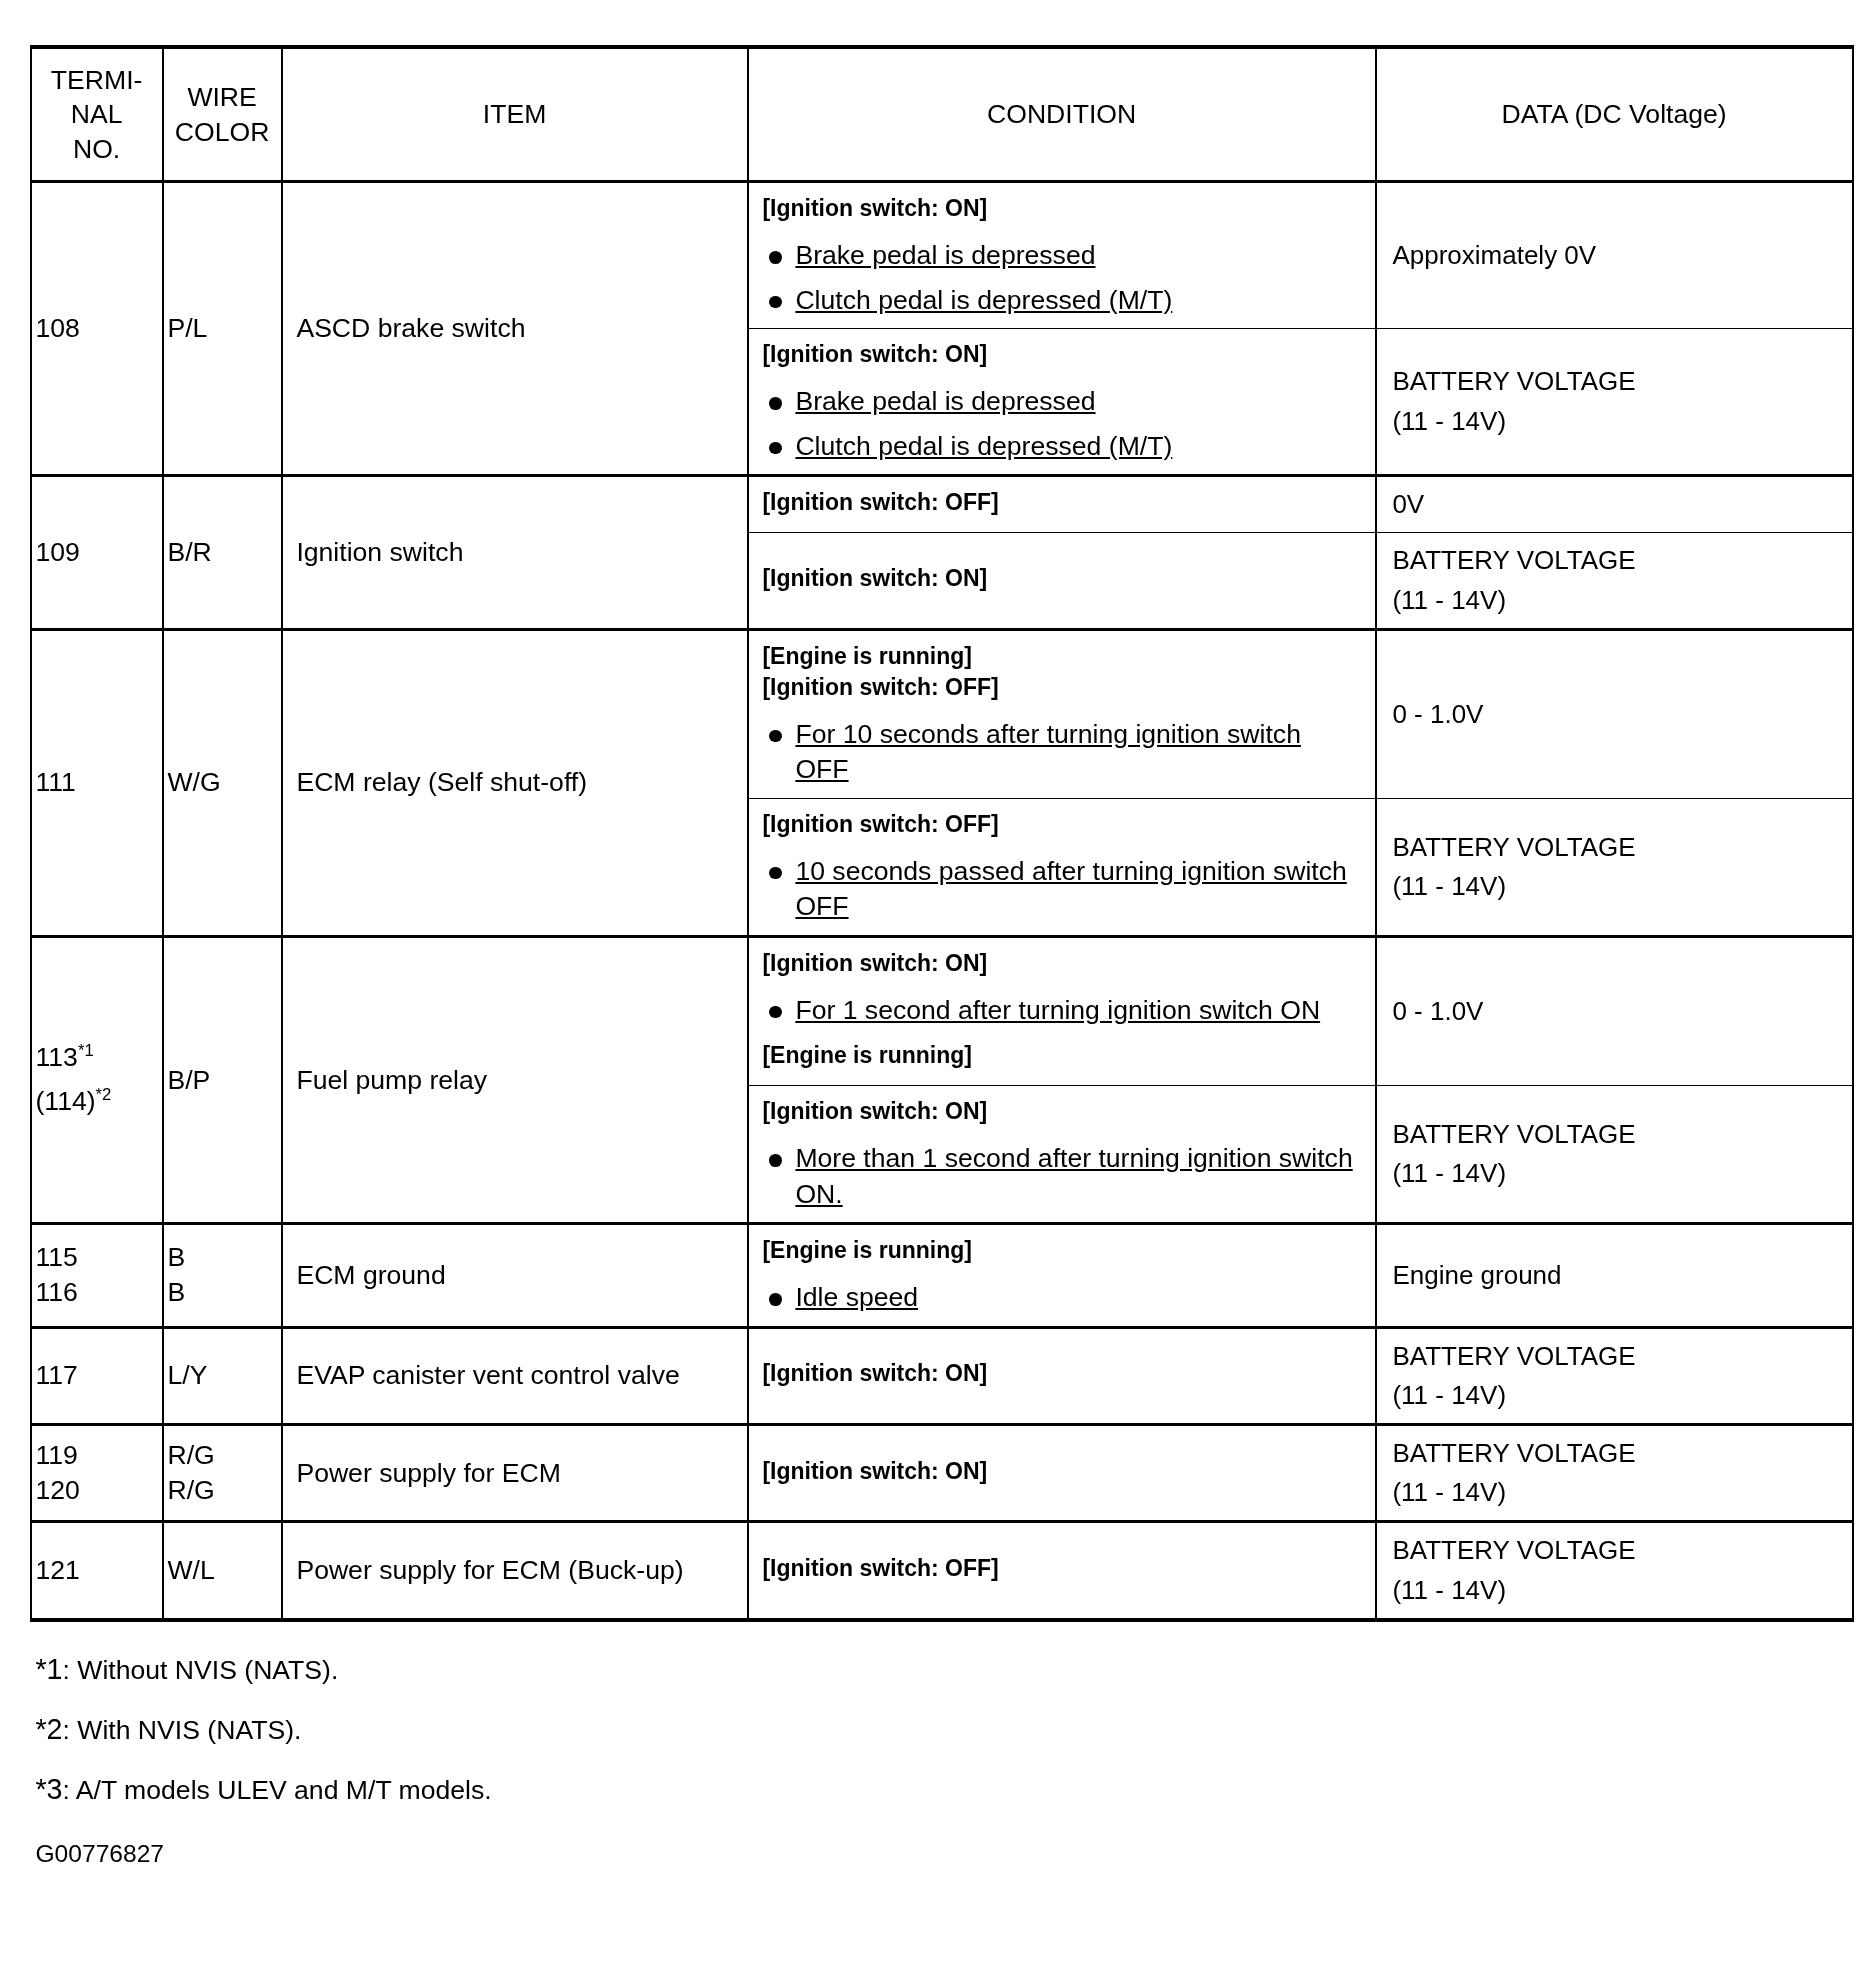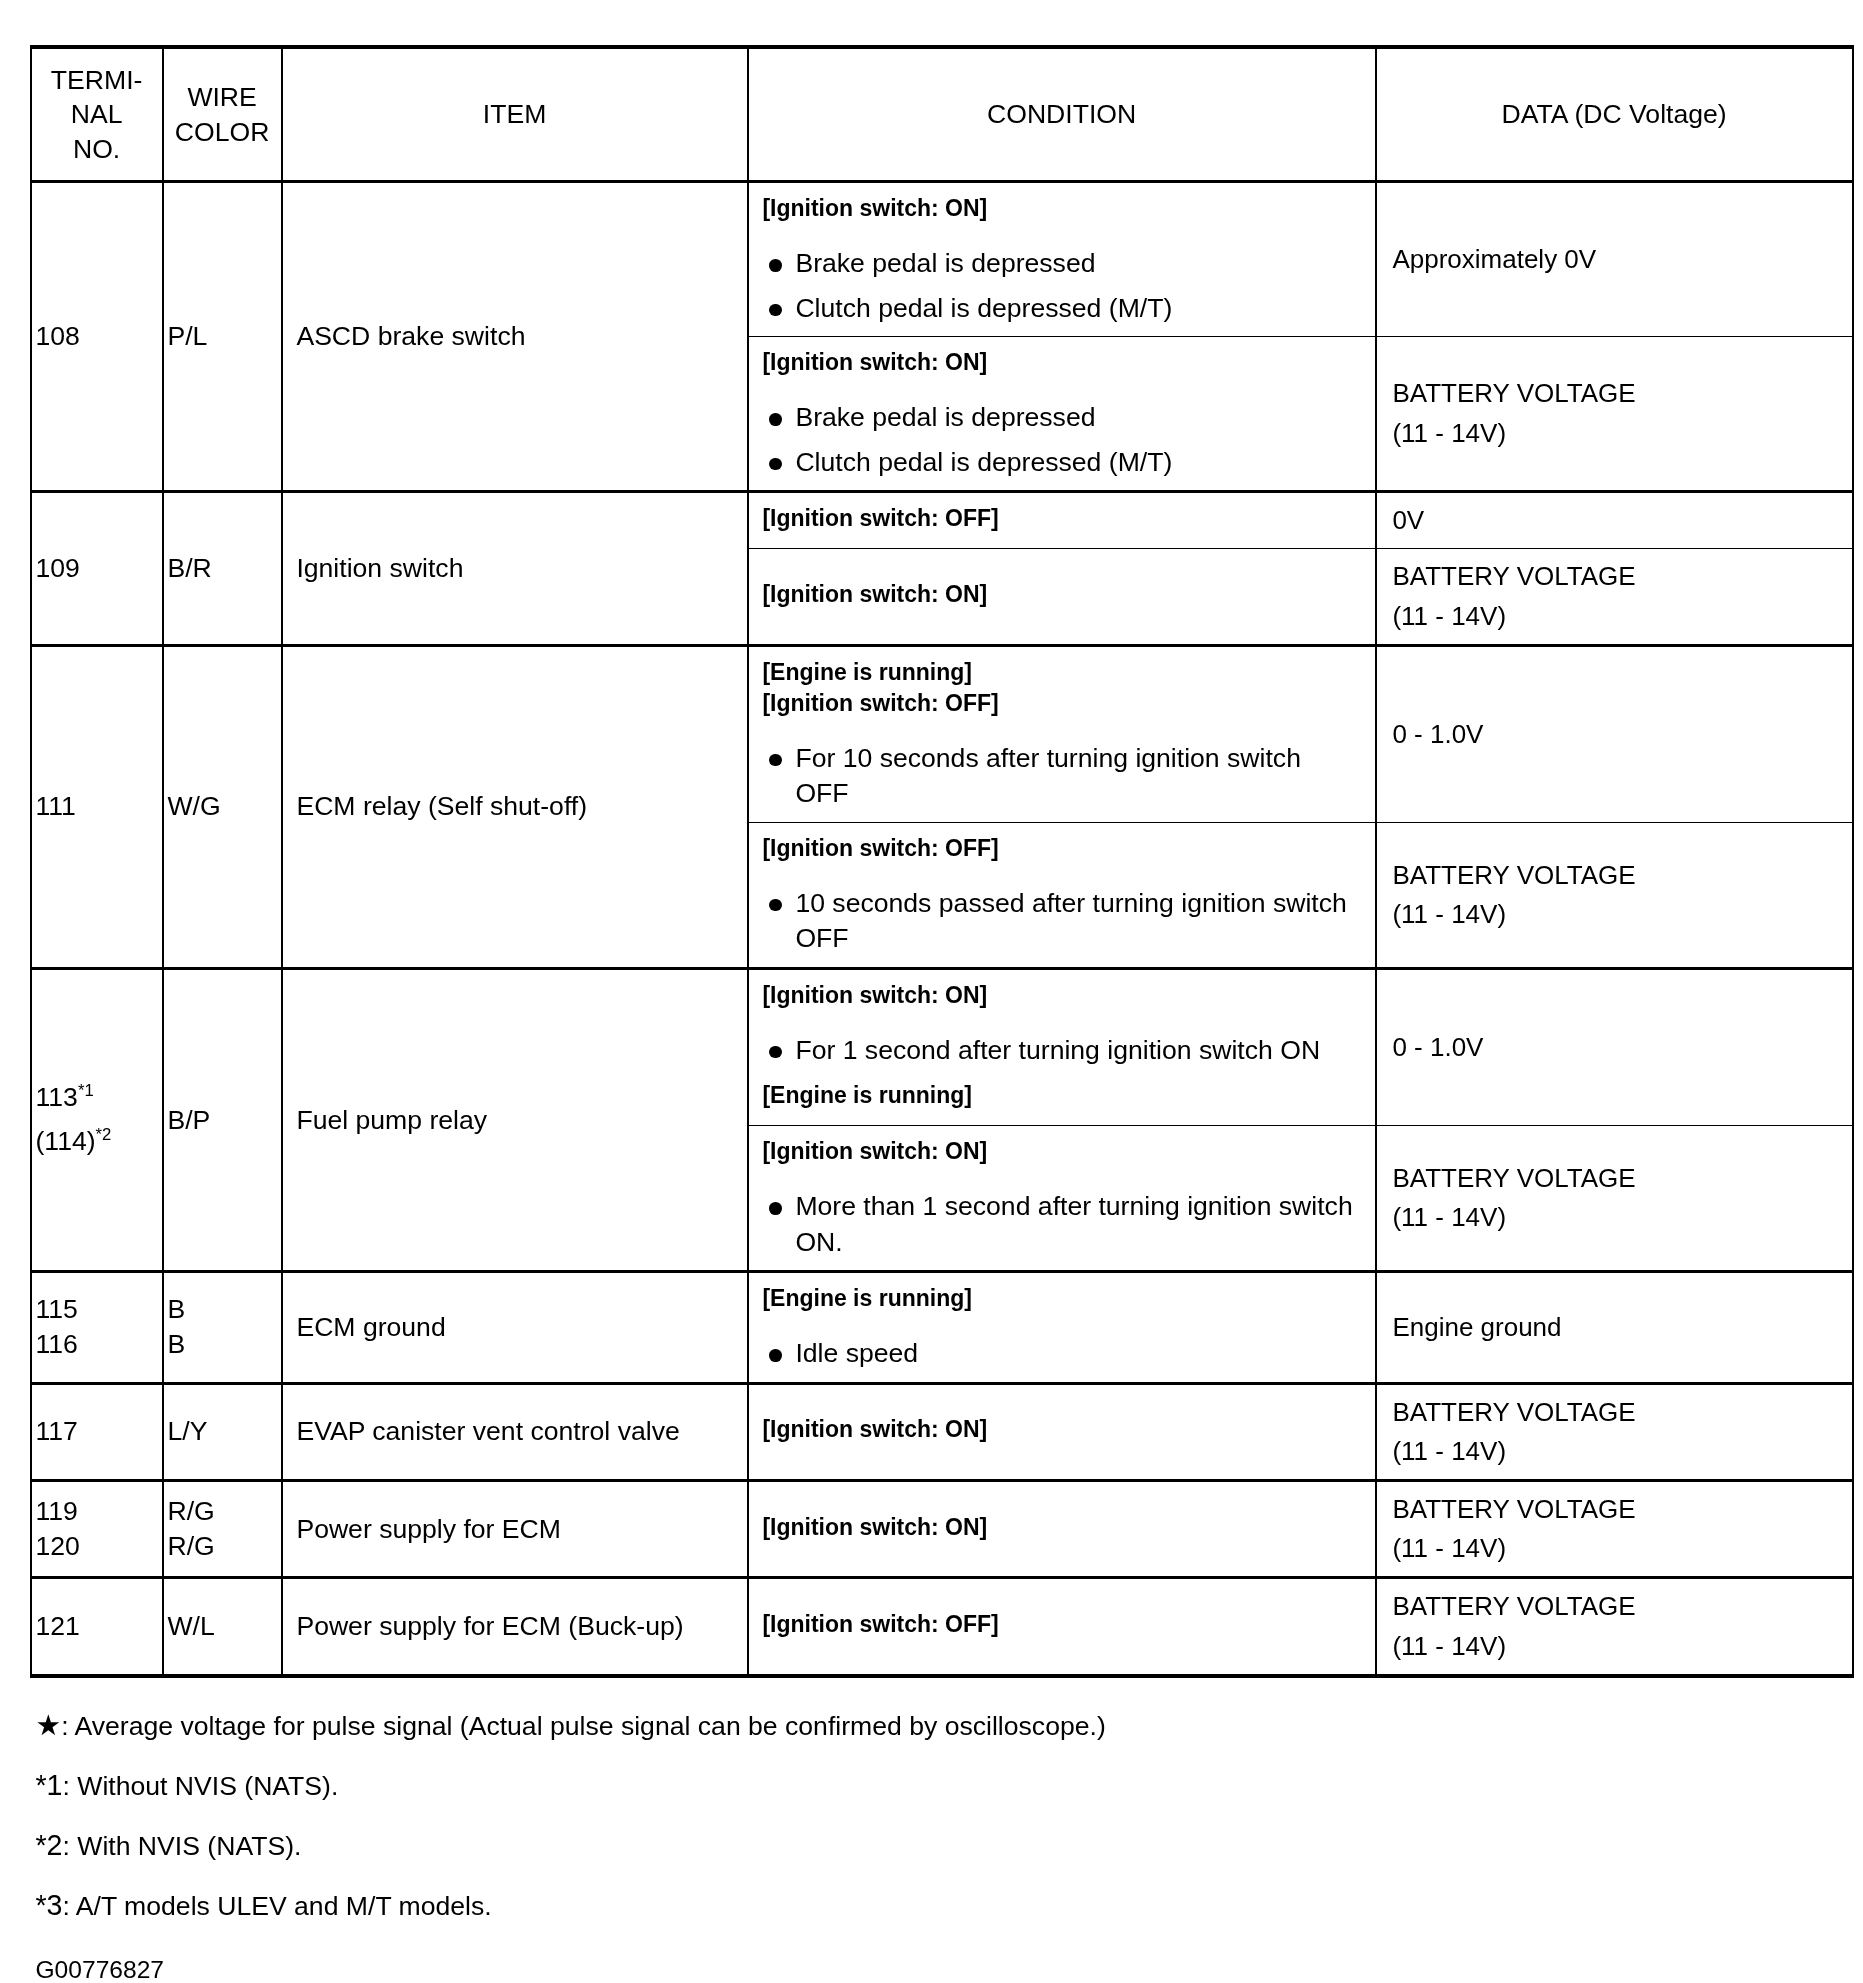--- a/index.html
+++ b/index.html
@@ -83,22 +83,23 @@
 
   .cond-head {
     font-weight: bold;
     font-size: 23px;
     line-height: 1.35;
     margin: 0 0 3.9px 0;
   }
   .cond-head.tight { margin-bottom: 0; }
   ul.bullets {
     list-style: none;
-    margin: 22px 0 0 0;
+    margin: 14px 0 0 0;
     padding: 0;
+    text-decoration: underline;
   }
   ul.bullets li {
     position: relative;
     padding-left: 33px;
     margin: 8.9px 0 0 0;
     font-size: 26.6px;
     line-height: 1.34;
   }
   ul.bullets li:first-child { margin-top: 5.9px; }
   ul.bullets li::before {
@@ -422,21 +423,20 @@
             <div class="cell">
               <div class="data-line">BATTERY VOLTAGE</div>
               <div class="data-line">(11 - 14V)</div>
             </div>
           </td>
         </tr>
       </tbody>
   </table>
 
   <div class="notes" id="notes">
-      <div class="note"><span class="star">★</span><span>: Average voltage for pulse signal (Actual pulse signal can be confirmed by oscilloscope.)</span></div>
       <div class="note"><span class="star">*1</span><span>: Without NVIS (NATS).</span></div>
       <div class="note"><span class="star">*2</span><span>: With NVIS (NATS).</span></div>
       <div class="note"><span class="star">*3</span><span>: A/T models ULEV and M/T models.</span></div>
     </div>
 
   <div class="figcode">G00776827</div>
 
 </div>
 
 

